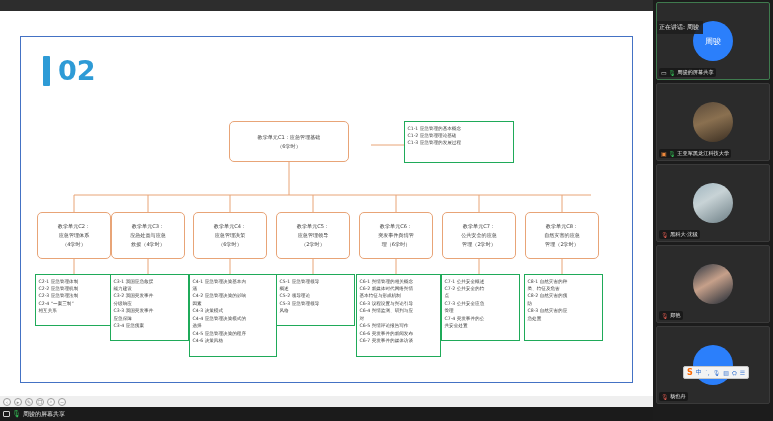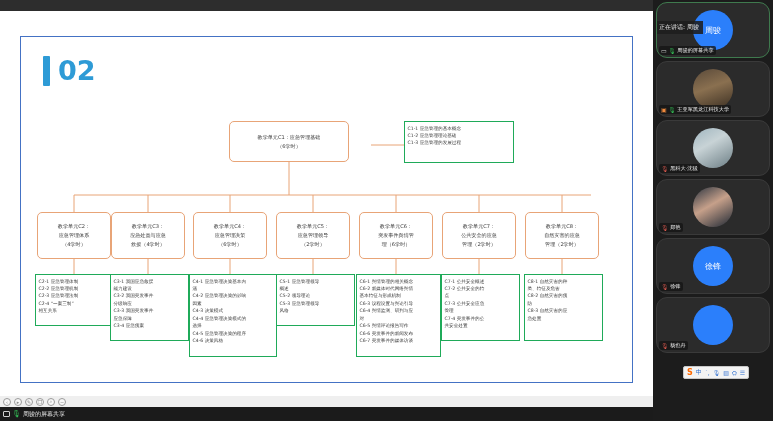--- a/index.html
+++ b/index.html
@@ -93,22 +93,22 @@
   .bb-label { color: #e6e6e6; font-size: 6px; display: flex; align-items: center; gap: 2px; }
   .scr-ic { width: 7px; height: 6px; border: 1px solid #cfcfcf; border-radius: 1px; display:inline-block; }
   .mic-ic { color: #35c759; font-size: 7px; }
 
   
   .sidebar {
     position: absolute; left: 653px; top: 0; width: 120px; height: 421px;
     background: #1c1c1c; padding: 2px 3px; display: flex; flex-direction: column; gap: 3px;
   }
   .tile {
-    position: relative; width: 114px; height: 56px;
-    background: #2b2b2b; border: 1px solid #3a3a3a; border-radius: 11px;
+    position: relative; width: 114px; height: 78px;
+    background: #2b2b2b; border: 1px solid #3a3a3a; border-radius: 2px;
     display: flex; align-items: center; justify-content: center; overflow: hidden;
     flex: none;
   }
   .tile.active { border: 1px solid #3f7a4e; }
   .avatar-circle {
     width: 40px; height: 40px; border-radius: 50%;
     display: flex; align-items: center; justify-content: center;
     color: #fff; font-size: 8px;
   }
   .av-blue { background: #2b7ffb; }
@@ -351,27 +351,20 @@
     </div>
 
     <div class="tile">
       <div class="avatar-circle av-photo3"></div>
       <div class="name-tag">
         <span class="tag-ic ic-mic-off">🎙</span>
         <span>郑艳</span>
       </div>
     </div>
 
-    <div class="tile">
-      <div class="avatar-circle av-blue">徐锋</div>
-      <div class="name-tag">
-        <span class="tag-ic ic-mic-off">🎙</span>
-        <span>徐锋</span>
-      </div>
-    </div>
 
     <div class="tile">
       <div class="avatar-circle av-blue"></div>
       <div class="name-tag">
         <span class="tag-ic ic-mic-off">🎙</span>
         <span>杨也舟</span>
       </div>
     </div>
 
   </div>

